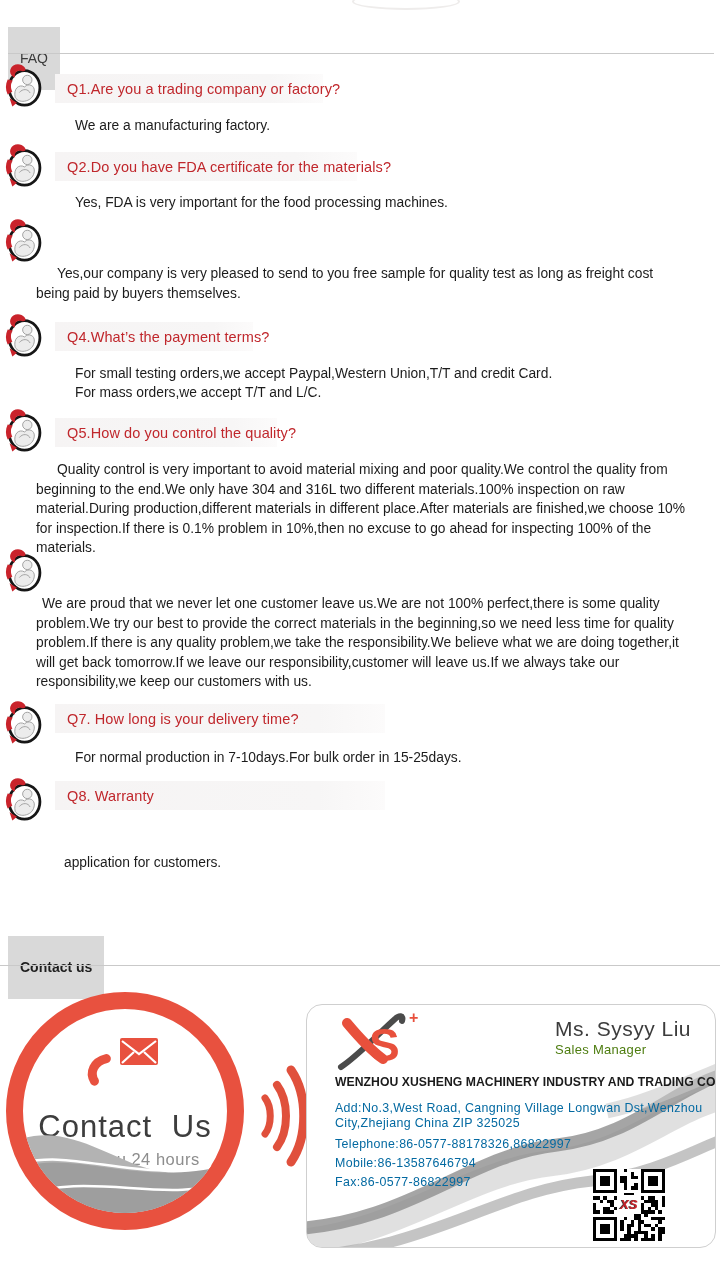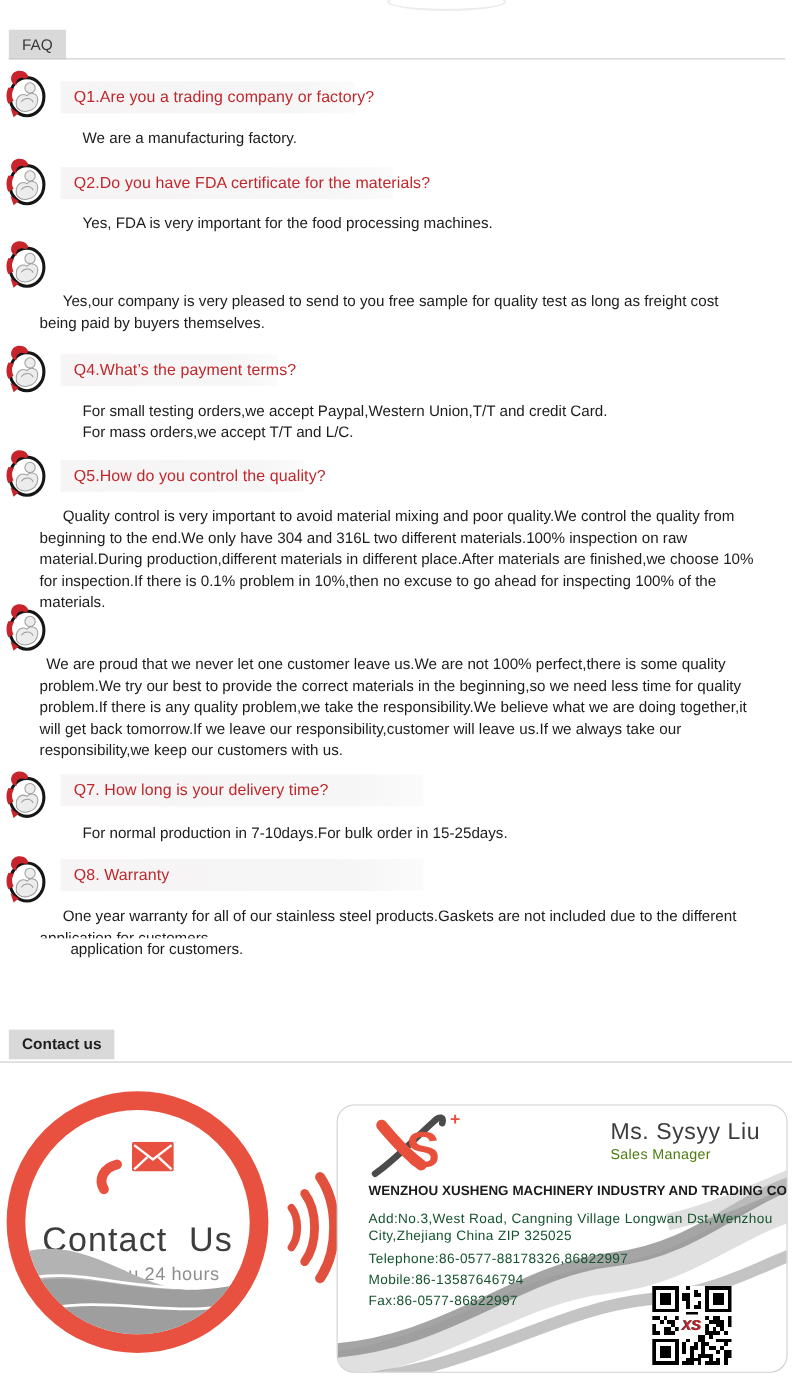--- a/index.html
+++ b/index.html
@@ -3,21 +3,21 @@
 <meta charset="utf-8">
 <style>
   html,body{margin:0;padding:0;background:#fff;}
   #page{position:relative;width:720px;height:1262px;background:#fff;overflow:hidden;
         font-family:"Liberation Sans",sans-serif;color:#1c1c1c;}
 
   .remnant{position:absolute;left:352px;top:-7px;width:104px;height:13px;
            border:2px solid #eeeceb;border-radius:50%;}
 
   .tab{position:absolute;left:8px;background:#d9d9d9;color:#3a3a3a;
-       font-size:14px;line-height:27px;padding:0 12px;}
+       font-size:14px;line-height:27px;padding:18px 12px;}
   .tab.contact{font-weight:bold;color:#1e1e1e;}
   .divider{position:absolute;height:1px;background:#c9c9c9;}
 
   .mascot{position:absolute;left:3px;width:43px;height:46px;}
   .qbar{position:absolute;left:55px;height:29px;
         background:linear-gradient(90deg,#f6f4f4 0%,#f7f6f6 80%,#fcfbfb 100%);
         display:flex;align-items:center;padding-left:12px;box-sizing:border-box;}
   .qbar span{color:#c0272c;font-size:14.5px;letter-spacing:.1px;white-space:nowrap;}
   .answer{position:absolute;left:0;padding-left:36px;text-indent:21px;width:650px;
           font-size:13.8px;line-height:19.5px;color:#1c1c1c;}
@@ -42,21 +42,21 @@
   
   .card{position:absolute;left:306px;top:1004px;width:410px;height:244px;background:#fff;
         border:1px solid #cfcfcf;border-radius:16px;overflow:hidden;box-sizing:border-box;}
   .card .ribbons{position:absolute;left:0;top:0;width:410px;height:244px;}
   .xs-logo{position:absolute;left:26px;top:4px;width:92px;height:64px;}
   .person{position:absolute;right:24px;top:12px;}
   .pname{font-size:21px;color:#3c3c3c;letter-spacing:.5px;}
   .ptitle{font-size:13px;color:#4d7c0f;margin-top:1px;letter-spacing:.3px;}
   .company{position:absolute;left:28px;top:70px;font-size:12.2px;font-weight:bold;
            color:#1b1b1b;white-space:nowrap;letter-spacing:.05px;}
-  .cline{position:absolute;left:28px;font-size:12.4px;color:#14532d;letter-spacing:.35px;white-space:nowrap;}
+  .cline{position:absolute;left:28px;font-size:12.4px;color:#0369a1;letter-spacing:.35px;white-space:nowrap;}
   .qr{position:absolute;left:286px;top:164px;width:72px;height:72px;background:#fff;}
   .qr svg{width:72px;height:72px;shape-rendering:crispEdges;}
   .qr-center{position:absolute;left:24px;top:26px;width:24px;height:18px;background:#fff;
              display:flex;align-items:center;justify-content:center;
              font-size:13px;font-weight:bold;font-style:italic;color:#c9232b;
              text-shadow:-1px 0 0 #3a3a3a;}
 </style>
 </head>
 <body>
 
@@ -133,21 +133,20 @@
       <span>Q7. How long is your delivery time?</span>
     </div>
   <div class="answer flat" style="top:748px">For normal production in 7-10days.For bulk order in 15-25days.</div>
 
   <svg class="mascot" style="top:777px" viewBox="0 0 46 48">
       <use href="#mascot"></use>
     </svg>
   <div class="qbar" style="top:781px;width:330px">
       <span>Q8. Warranty</span>
     </div>
-  <div class="answer clip" style="top:823px">One year warranty for all of our stainless steel products.Gaskets are not included due to the different application for customers.</div>
   <div class="answer echo" style="top:853px">application for customers.</div>
 
   <div class="tab contact" style="top:936px">
     <span>Contact us</span>
   </div>
   <div class="divider" style="left:0;top:965px;width:720px"></div>
 
   <div class="badge">
     <svg class="envelope" viewBox="0 0 38 27">
       <rect x="0" y="0" width="38" height="27" rx="2" fill="#e8513f"></rect>

